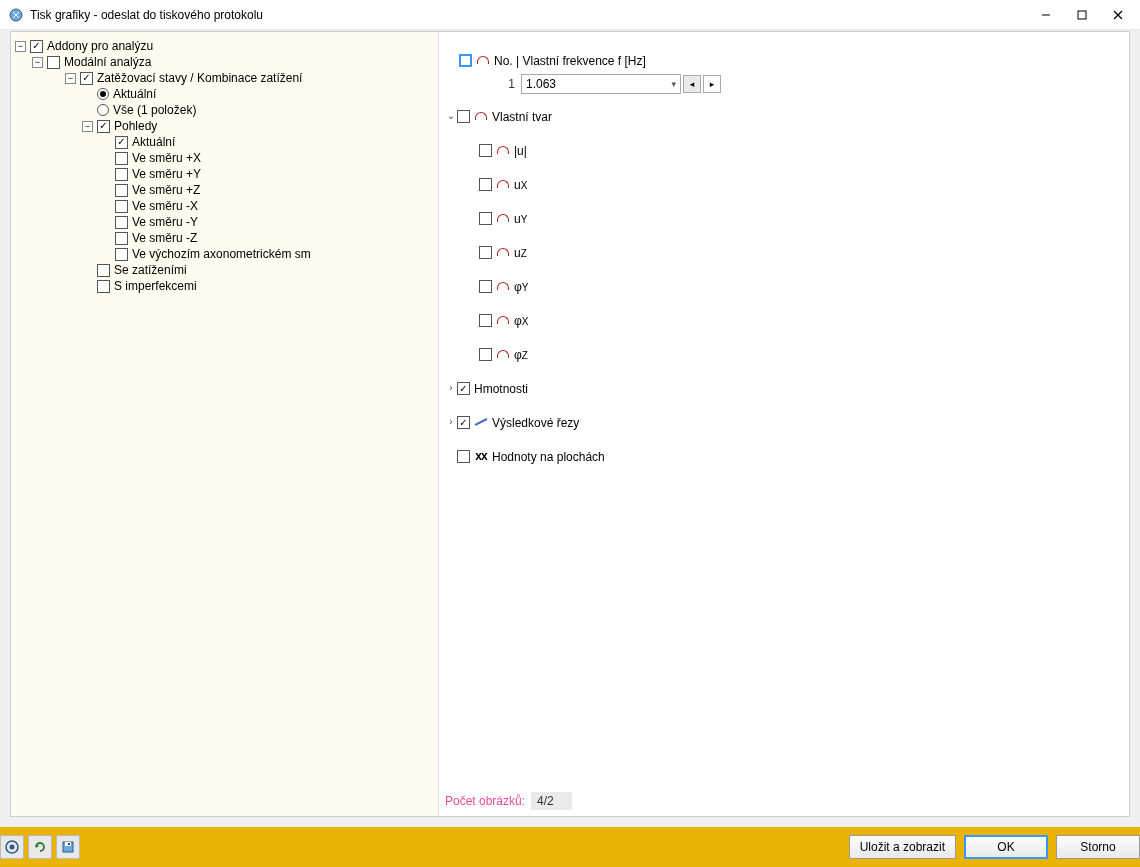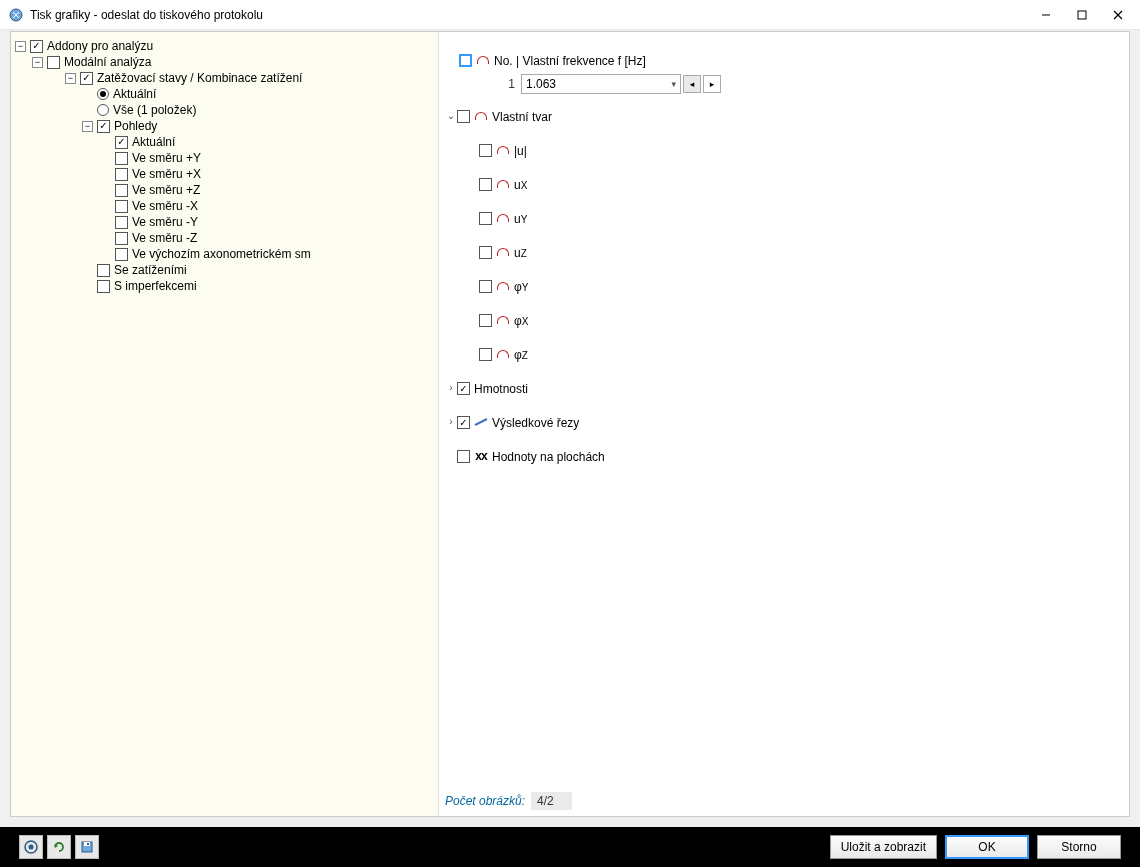--- a/index.html
+++ b/index.html
@@ -41,24 +41,24 @@
     
     .combo-row { display: flex; align-items: center; margin: 2px 0 4px 56px; }
     .combo-num { width: 20px; text-align: right; padding-right: 6px; color: #333; }
     .combo { width: 160px; height: 20px; border: 1px solid #aaa; background: #fff; display: flex; align-items: center; padding: 0 4px; cursor: pointer; position: relative; }
     .combo .val { flex: 1; }
     .combo .caret { font-size: 9px; color: #555; }
     .nav-btn { width: 18px; height: 18px; border: 1px solid #aaa; background: #eaeaea; display: inline-flex; align-items: center; justify-content: center; margin-left: 2px; cursor: pointer; font-size: 9px; }
     
     .right-content { flex: 1; }
     .right-footer { display: flex; align-items: center; }
-    .right-footer .lbl { margin-right: 6px; color: #0369a1; font-style: italic; }
+    .right-footer .lbl { margin-right: 6px; color: #ec4899; }
     .right-footer .val { background: #eaeaea; padding: 2px 18px 2px 6px; color: #333; }
     
-    .button-bar { height: 40px; background: #000000; display: flex; align-items: center; padding: 0 19px; justify-content: center; }
+    .button-bar { height: 40px; background: #eab308; display: flex; align-items: center; padding: 0 0; justify-content: center; }
     .icon-btn { width: 24px; height: 24px; border: 1px solid #bbb; background: #e8e8e8; margin-right: 4px; display: inline-flex; align-items: center; justify-content: center; cursor: pointer; }
     .spacer { flex: 1; }
     .btn { min-width: 84px; height: 24px; border: 1px solid #999; background: linear-gradient(#fdfdfd,#e9e9e9); margin-left: 8px; display: inline-flex; align-items: center; justify-content: center; cursor: pointer; padding: 0 10px; }
     .btn.default { border: 2px solid #3399ff; }
     
     .sub-label { font-size: 10px; }
   </style>
 </head>
 <body>
 
@@ -128,25 +128,25 @@
           <span class="cb checked"></span>
           <span class="tree-label">Pohledy</span>
         </div>
 
         <div class="tree-row" style="padding-left:100px">
             <span class="cb checked"></span>
             <span class="tree-label">Aktuální</span>
           </div>
         <div class="tree-row" style="padding-left:100px">
             <span class="cb"></span>
+            <span class="tree-label">Ve směru +X</span>
+          </div>
+        <div class="tree-row" style="padding-left:100px">
+            <span class="cb"></span>
             <span class="tree-label">Ve směru +Y</span>
-          </div>
-        <div class="tree-row" style="padding-left:100px">
-            <span class="cb"></span>
-            <span class="tree-label">Ve směru +X</span>
           </div>
         <div class="tree-row" style="padding-left:100px">
             <span class="cb"></span>
             <span class="tree-label">Ve směru +Z</span>
           </div>
         <div class="tree-row" style="padding-left:100px">
             <span class="cb"></span>
             <span class="tree-label">Ve směru -X</span>
           </div>
         <div class="tree-row" style="padding-left:100px">

